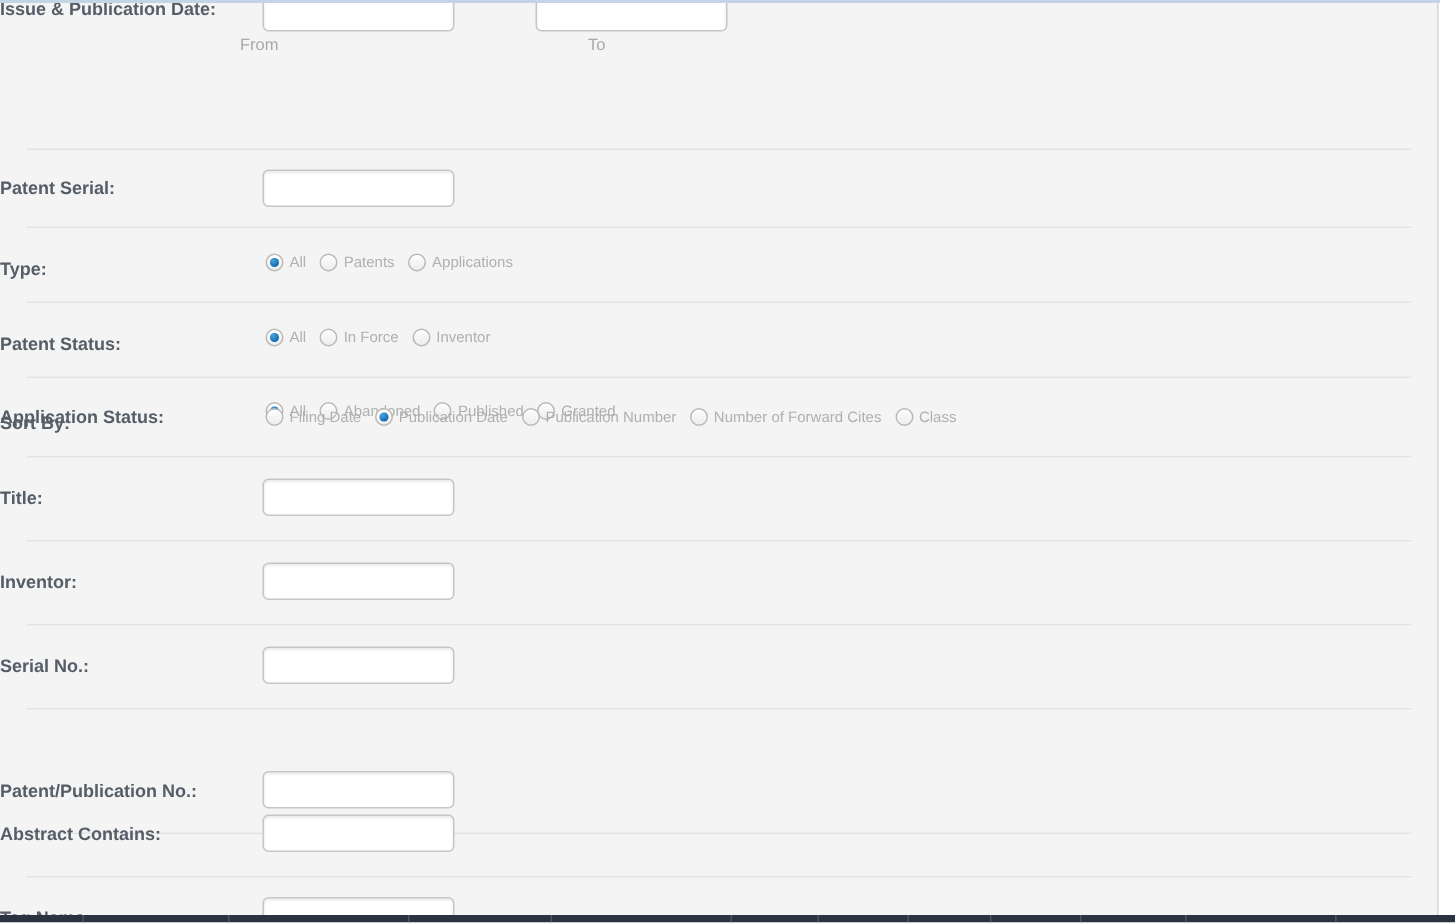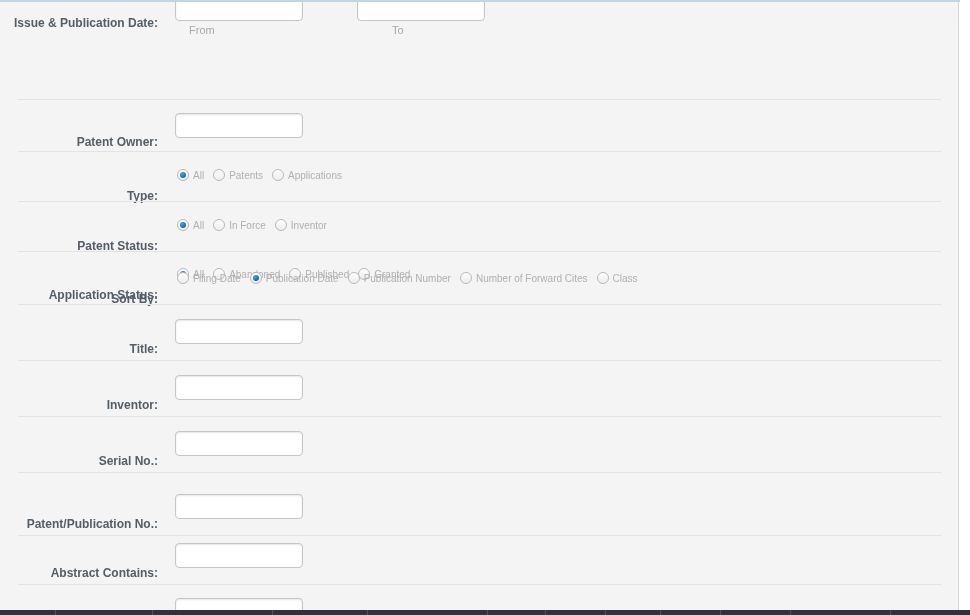--- a/index.html
+++ b/index.html
@@ -71,26 +71,24 @@
     left: 18px;
     width: 923px;
     height: 1px;
     background: #e3e3e3;
   }
 
   .row-label {
     position: absolute;
     right: 0;
     width: 158px;
-    text-align: right;
     font-size: 12px;
     font-weight: bold;
     color: #555d66;
     white-space: nowrap;
-    margin-top: 17px;
   }
   .label-box {
     position: absolute;
     left: 0;
     width: 158px;
   }
 
   
   .txt {
     position: absolute;
@@ -182,29 +180,29 @@
 
   <div class="top-rule"></div>
 
   <div class="panel">
 
     <div class="form-row" style="position:absolute; left:0; top:-20px; width:959px; height:118px;">
       <div class="label-box" style="top:17px;">
         <span class="row-label">Issue &amp; Publication Date:</span>
       </div>
       <input class="txt" type="text" style="left: 175px; top: 14px;" value="">
-      <span class="sublabel" style="left:189px; top:42px;">From</span>
+      <span class="sublabel" style="left:160px; top:42px;">From</span>
       <input class="txt" type="text" style="left: 357px; top: 14px;" value="">
       <span class="sublabel" style="left:360px; top:42px;margin-left:32px;">To</span>
       <div class="divider" style="top:117px;"></div>
     </div>
 
     <div class="form-row" style="position:absolute; left:0; top:98px; width:959px; height:52px;">
       <div class="label-box" style="top:18px;">
-        <span class="row-label">Patent Owner:</span>
+        <span class="row-label">Patent Serial:</span>
       </div>
       <input class="txt" type="text" style="left: 175px; top: 13px;" value="">
       <div class="divider" style="top:51px;"></div>
     </div>
 
     <div class="form-row" style="position:absolute; left:0; top:150px; width:959px; height:50px;">
       <div class="label-box" style="top:20px;">
         <span class="row-label">Type:</span>
       </div>
       <div class="radio-group" id="rg-type" style="left:177px; top:17px;">
@@ -315,21 +313,21 @@
     </div>
 
     <div class="form-row" style="position:absolute; left:0; top:359px; width:959px; height:56px;">
       <div class="label-box" style="top:20px;">
         <span class="row-label">Inventor:</span>
       </div>
       <input class="txt" type="text" style="left: 175px; top: 14px;" value="">
       <div class="divider" style="top:55px;"></div>
     </div>
 
-    <div class="form-row" style="position:absolute; left:0; top:478px; width:798px; height:56px;">
+    <div class="form-row" style="position:absolute; left:0; top:498px; width:798px; height:56px;">
       <div class="label-box" style="top:20px;">
         <span class="row-label">Patent/Publication No.:</span>
       </div>
       <input class="txt" type="text" style="left: 175px; top: 14px;" value="">
       <div class="divider" style="top:55px;"></div>
     </div>
 
     <div class="form-row" style="position:absolute; left:0; top:527px; width:838px; height:56px;">
       <div class="label-box" style="top:20px;">
         <span class="row-label">Abstract Contains:</span>

